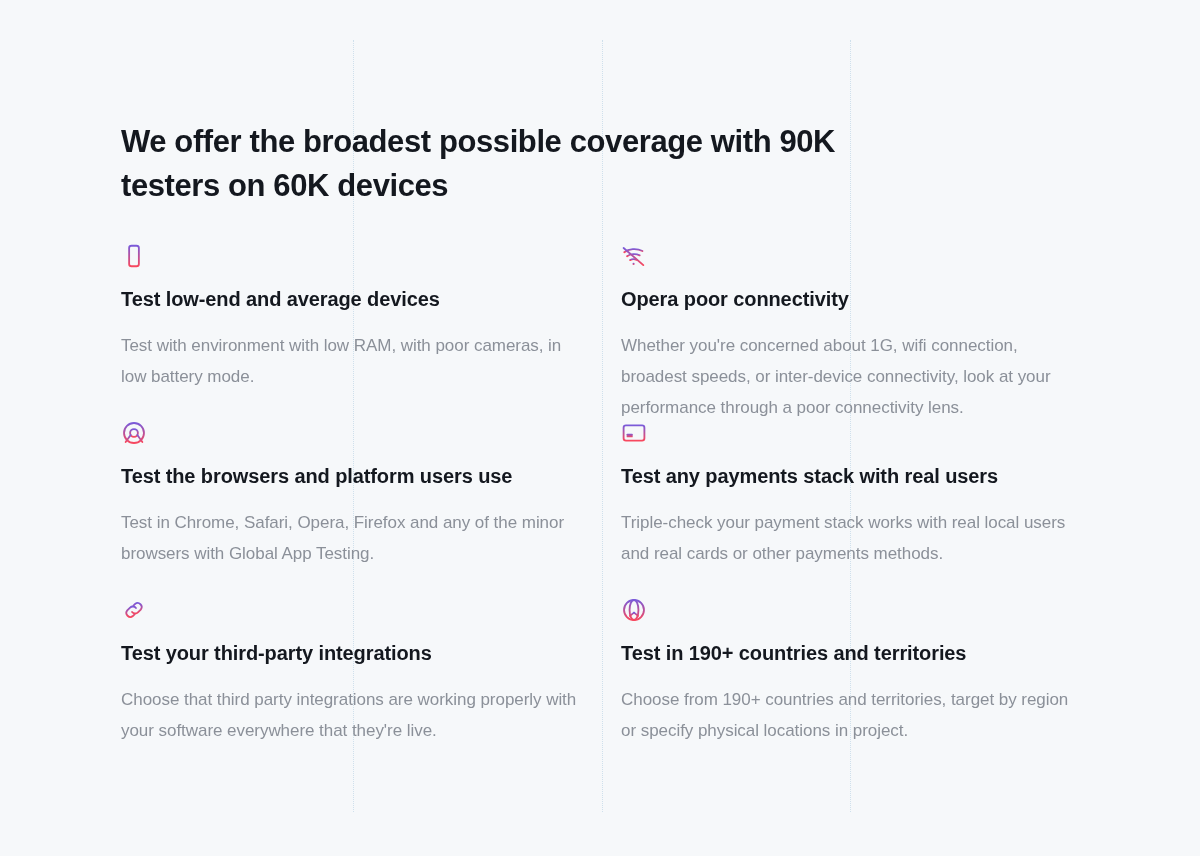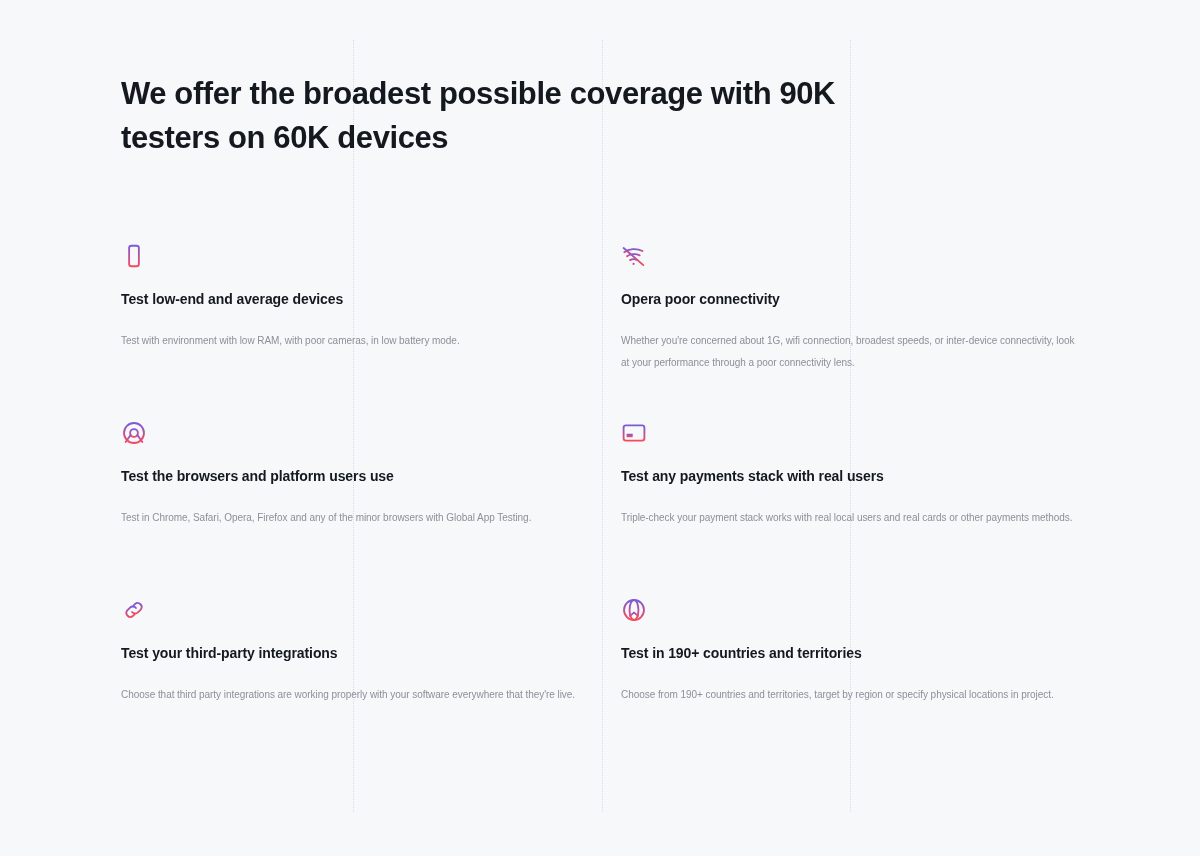--- a/index.html
+++ b/index.html
@@ -37,21 +37,21 @@
   
   .content {
     position: absolute;
     left: 121px;
     top: 0;
     width: 960px;
   }
 
   .page-title {
     margin: 0;
-    padding-top: 72px;
+    padding-top: 120px;
     font-size: 31px;
     line-height: 44px;
     font-weight: bold;
     letter-spacing: -0.4px;
     color: #14181f;
     max-width: 730px;
   }
 
   .feature {
     position: relative;
@@ -63,32 +63,32 @@
   .feature-icon {
     height: 26px;
     width: 26px;
     display: block;
     margin-bottom: 20px;
   }
   .feature-icon svg { display: block; }
 
   .feature-title {
     margin: 0;
-    font-size: 14px;
+    font-size: 20px;
     line-height: 20px;
     font-weight: bold;
     color: #14181f;
     letter-spacing: -0.1px;
   }
 
   .feature-body {
     margin: 0;
     padding-top: 21px;
-    font-size: 10px;
-    line-height: 22px;
+    font-size: 17px;
+    line-height: 31px;
     color: #8b9099;
     max-width: 460px;
     letter-spacing: -0.05px;
   }
 
   
   .grid-wrap {
     position: absolute;
     left: 0;
     top: 243px;

